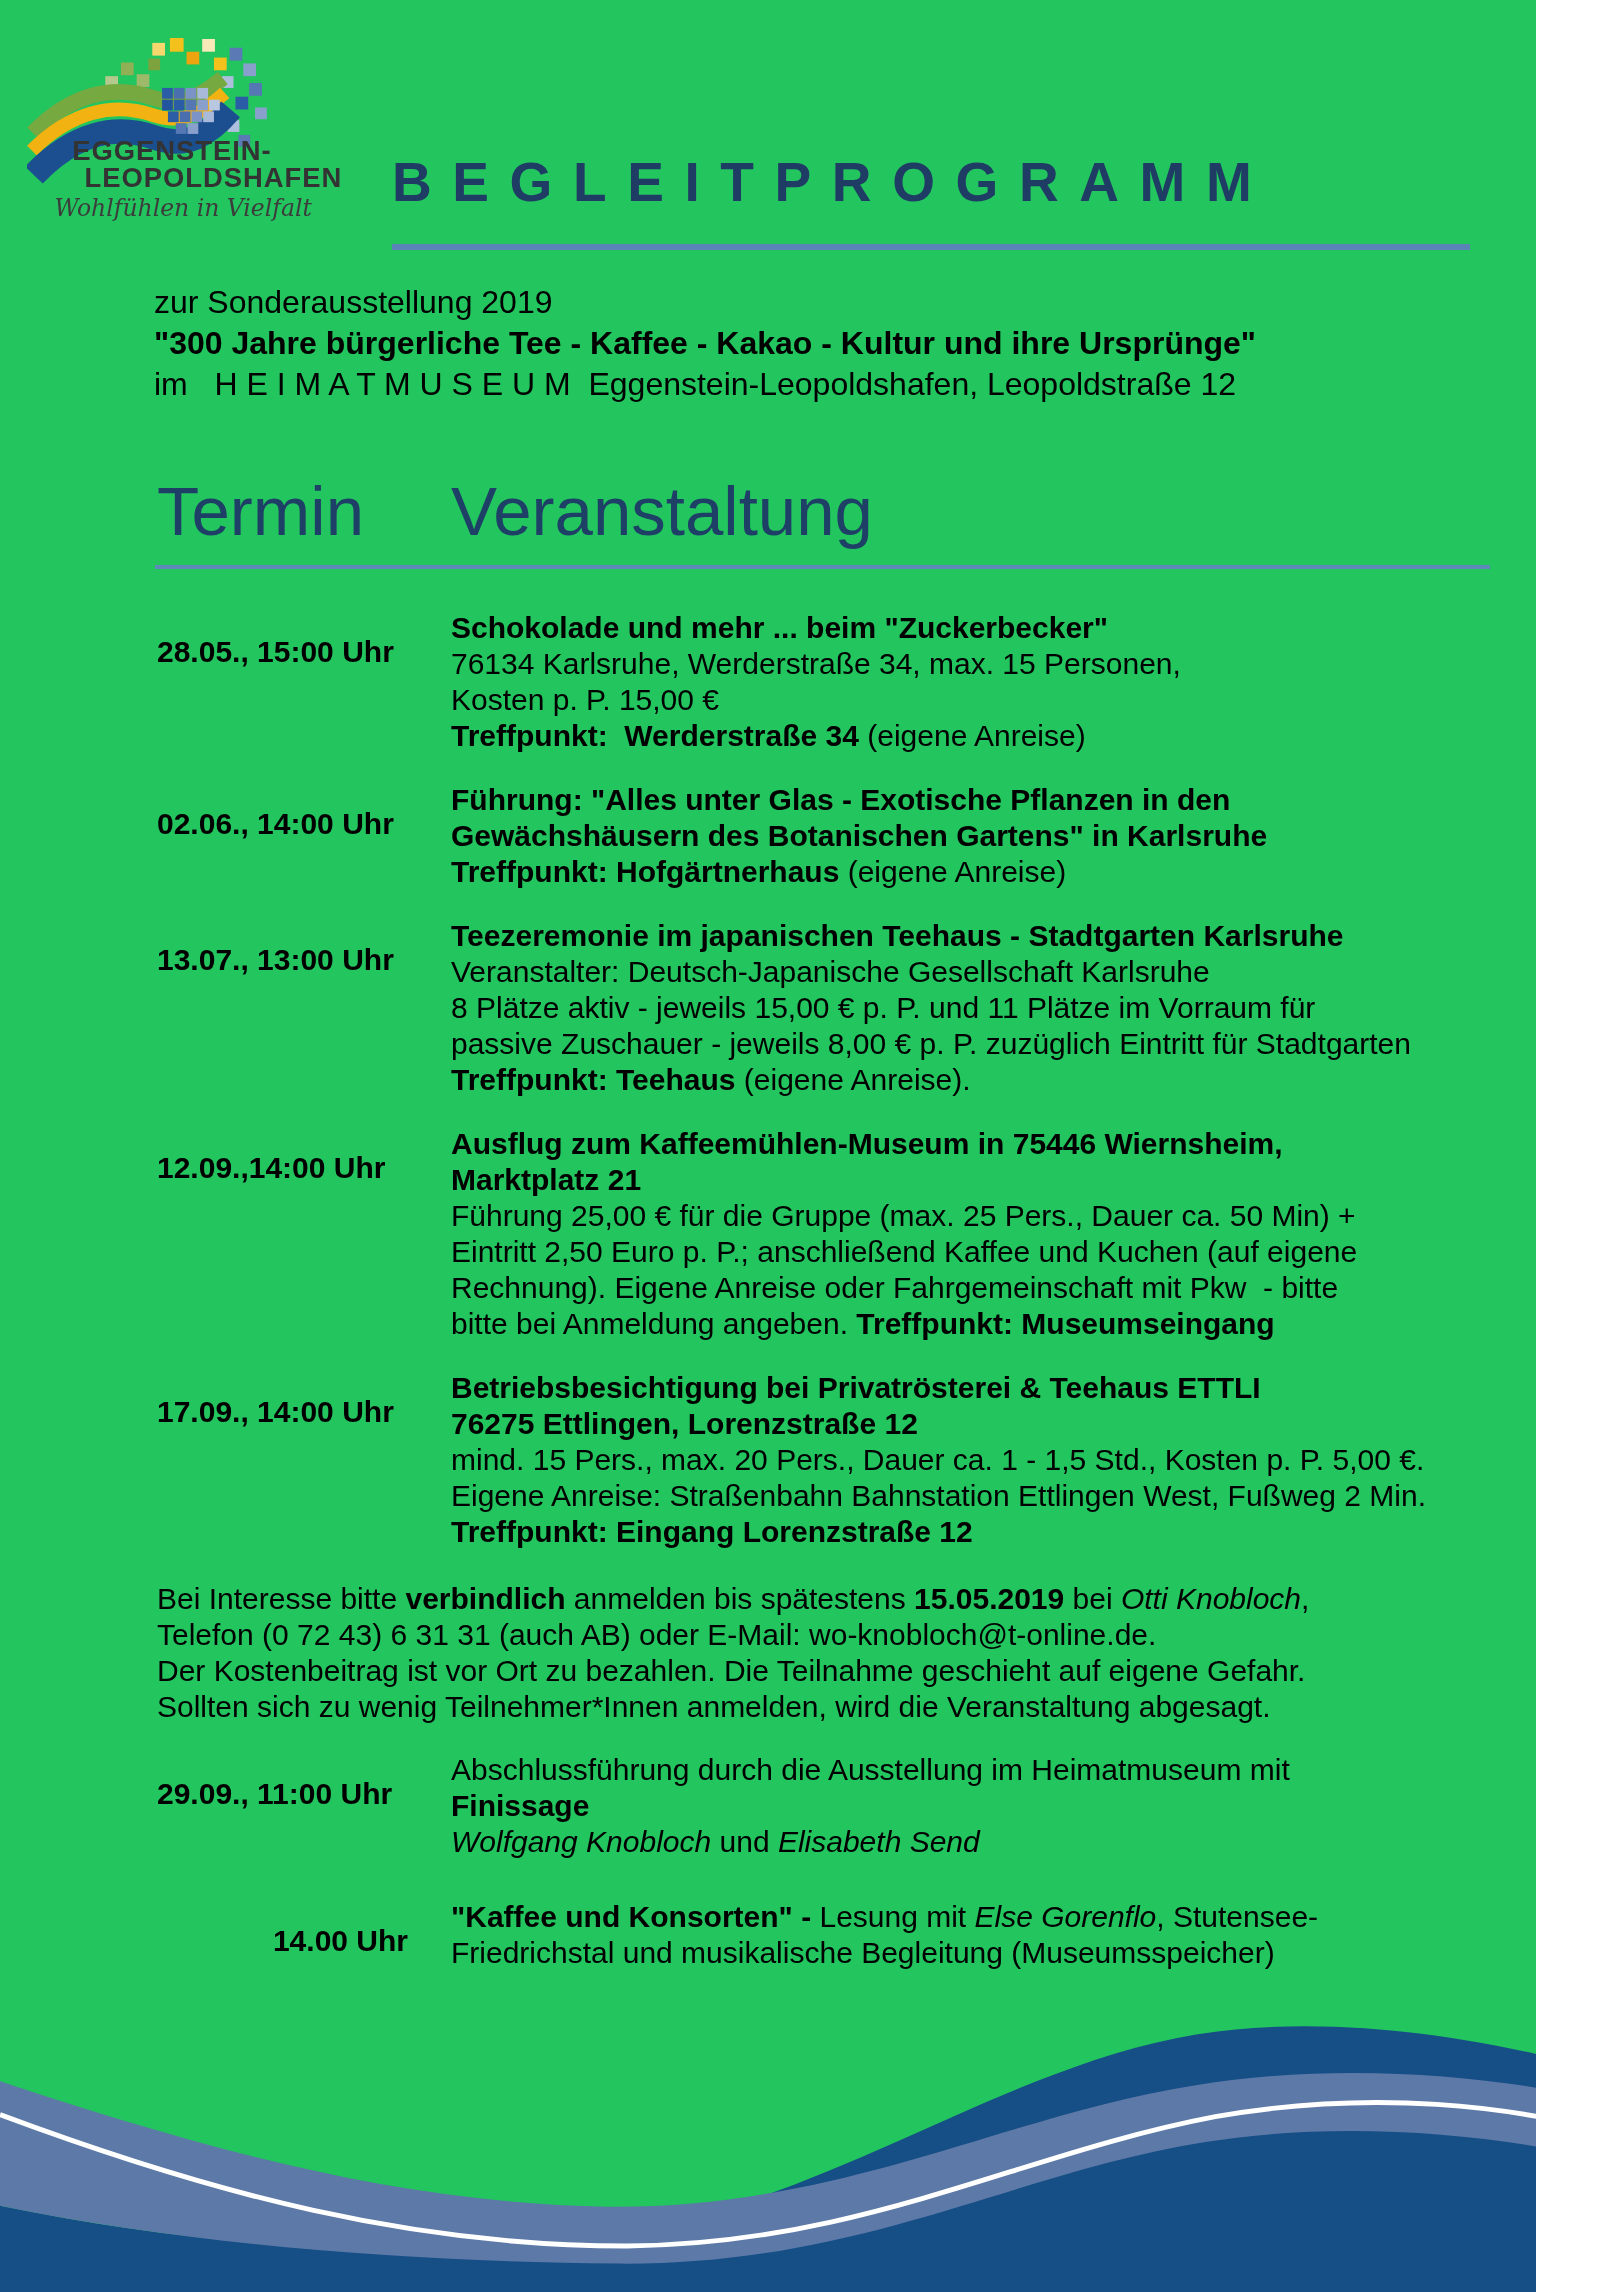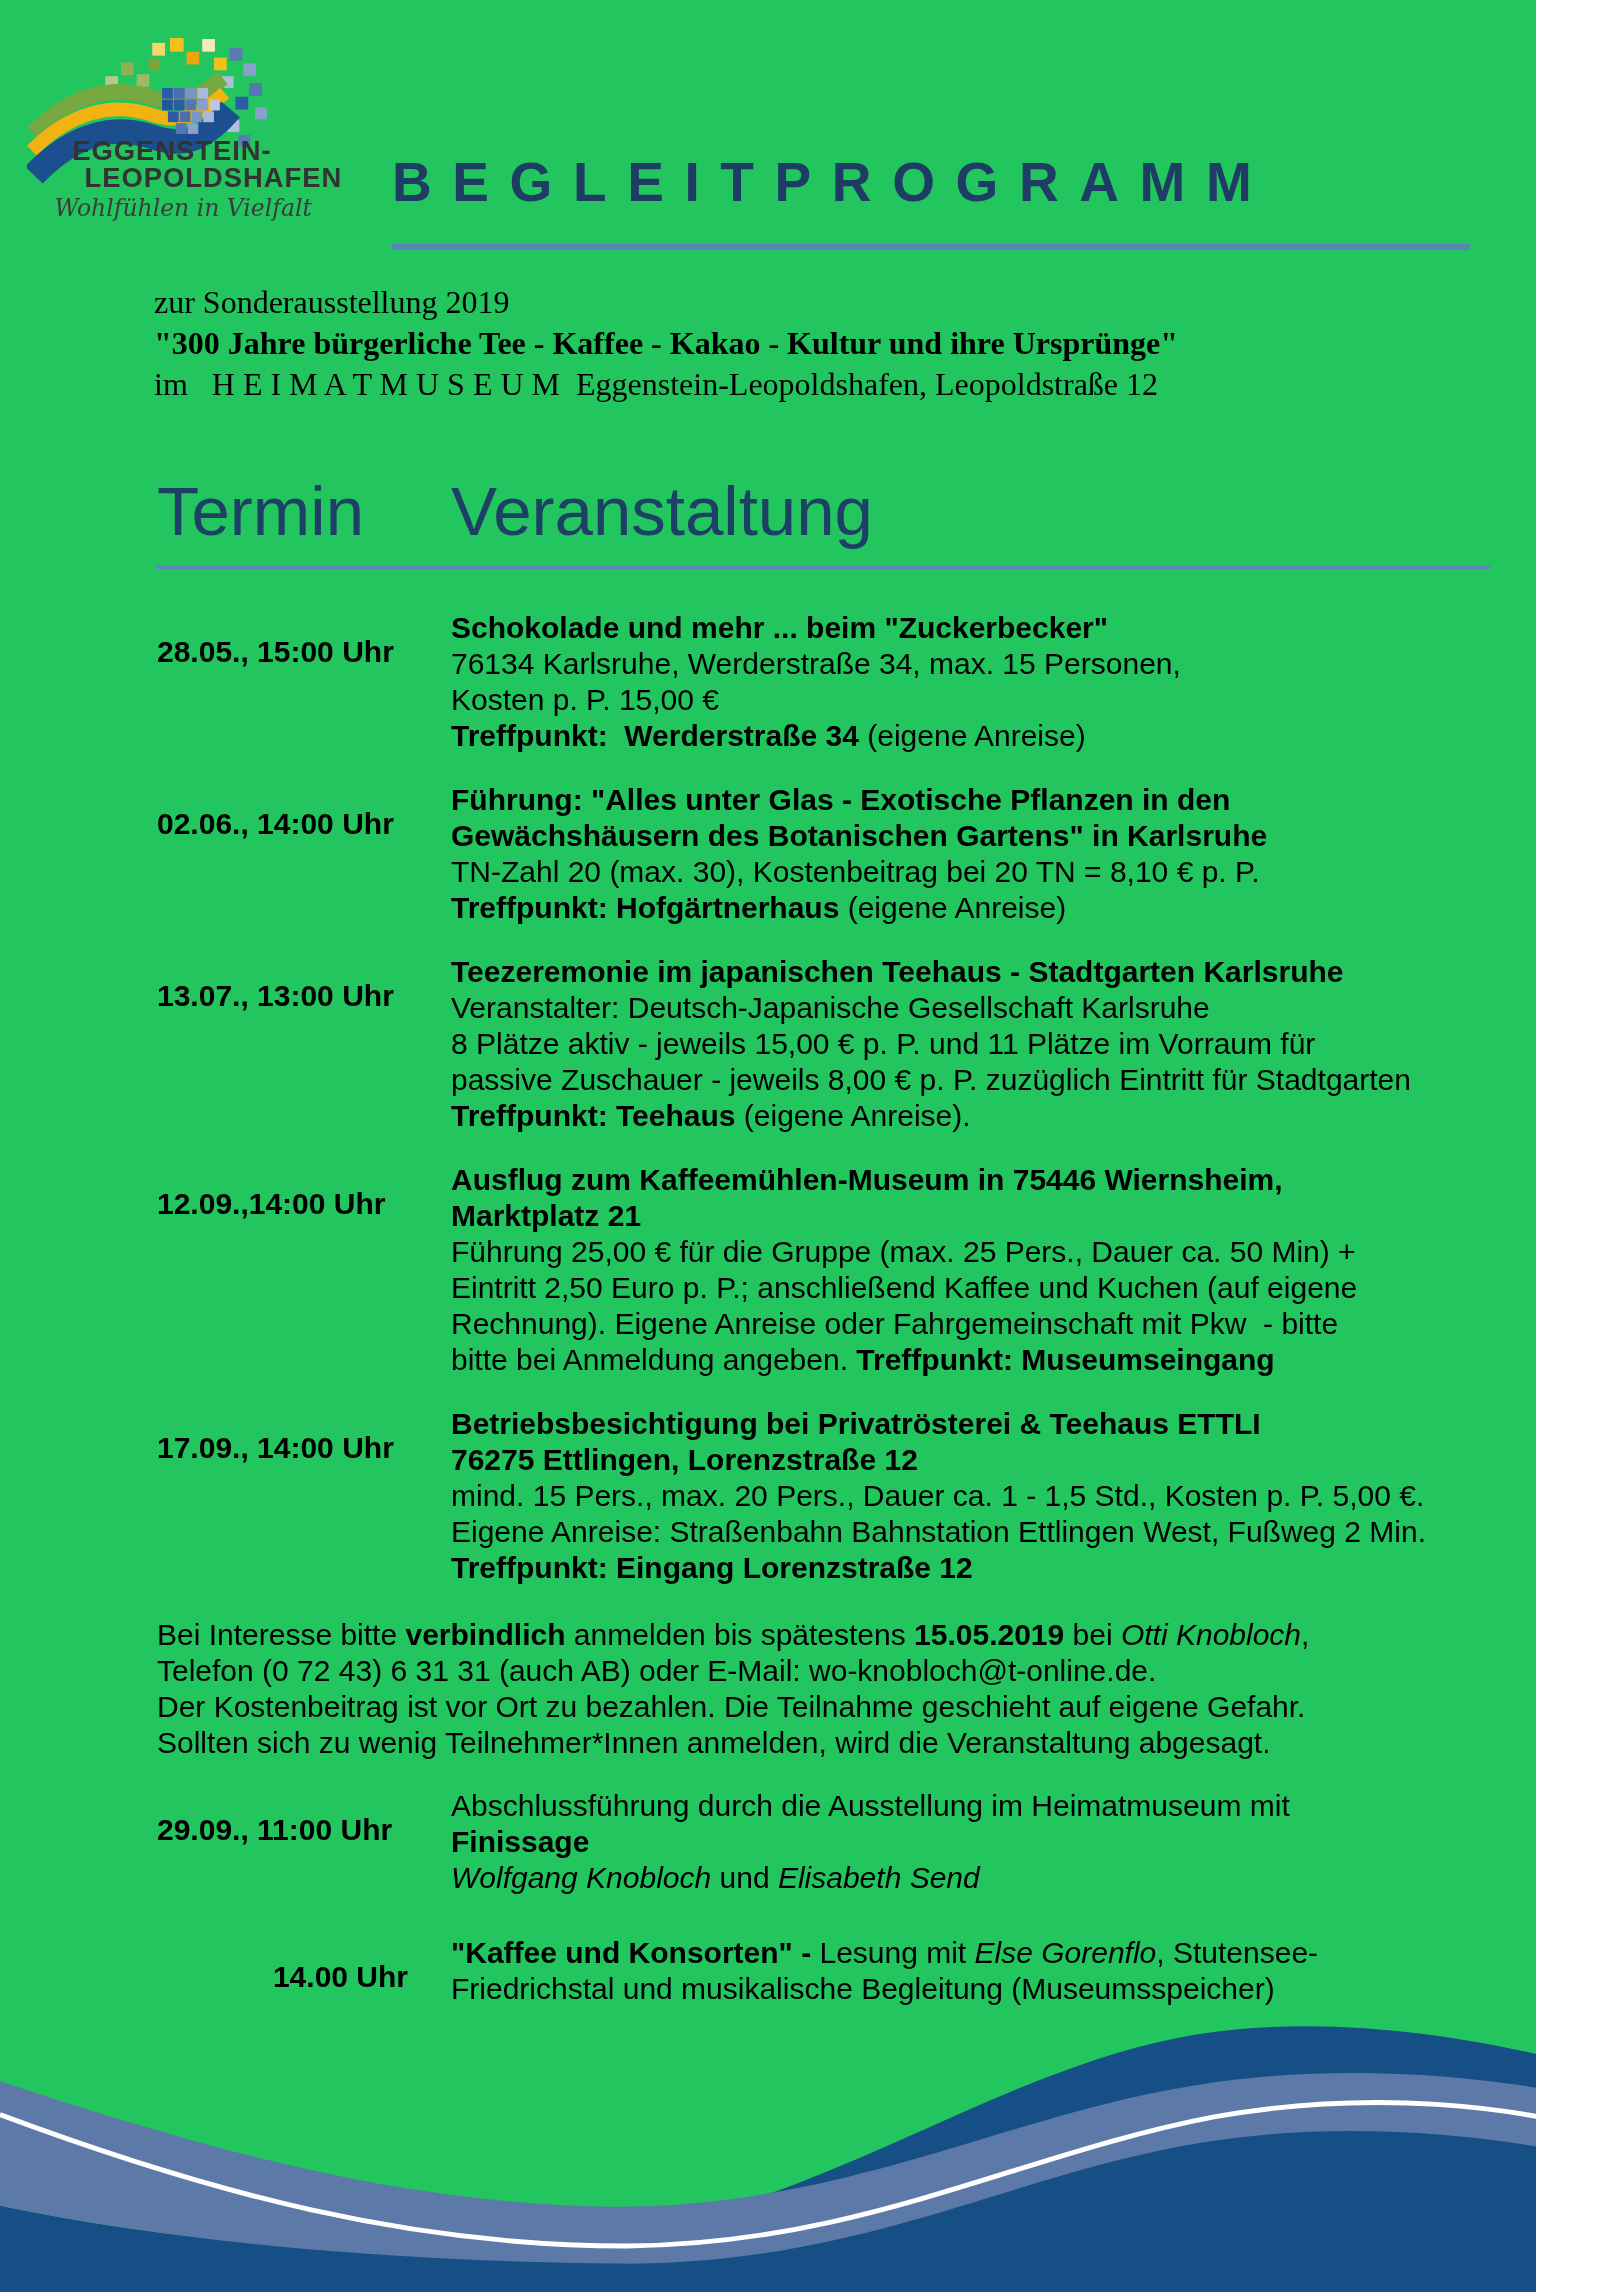--- a/index.html
+++ b/index.html
@@ -20,21 +20,21 @@
     font-size:55px; font-weight:bold; letter-spacing:20.6px;
     color:#1e3c64; white-space:nowrap; line-height:1;
   }
   #title-rule {
     position:absolute; left:392px; top:244px; width:1078px; height:5.9px;
     background:#5b83b8;
   }
 
   
   #intro { position:absolute; left:154px; top:282px; font-size:32px; line-height:41px; }
-  #intro .line { white-space:pre;font-family:Liberation Serif, serif; }
+  #intro .line { white-space:pre; }
 
   
   #section-heading {
     position:absolute; left:157px; top:477px;
     display:flex; font-size:69px; line-height:1; color:#1e4066;justify-content:flex-end;
   }
   #section-heading .h-col1 { width:294px; }
   #heading-rule {
     position:absolute; left:155px; top:565px; width:1335px; height:3.9px;
     background:#5f88ba;
@@ -135,21 +135,20 @@
             <div class="line"><span>76134 Karlsruhe, Werderstraße 34, max. 15 Personen,</span></div>
             <div class="line"><span>Kosten p. P. 15,00 €</span></div>
             <div class="line"><span class="b">Treffpunkt:  Werderstraße 34 </span><span>(eigene Anreise)</span></div>
           </div>
         </div>
         <div class="event">
           <div class="date">02.06., 14:00 Uhr</div>
           <div class="desc">
             <div class="line"><span class="b">Führung: "Alles unter Glas - Exotische Pflanzen in den</span></div>
             <div class="line"><span class="b">Gewächshäusern des Botanischen Gartens" in Karlsruhe</span></div>
-            <div class="line"><span>TN-Zahl 20 (max. 30), Kostenbeitrag bei 20 TN = 8,10 € p. P.</span></div>
             <div class="line"><span class="b">Treffpunkt: Hofgärtnerhaus </span><span>(eigene Anreise)</span></div>
           </div>
         </div>
         <div class="event">
           <div class="date">13.07., 13:00 Uhr</div>
           <div class="desc">
             <div class="line"><span class="b">Teezeremonie im japanischen Teehaus - Stadtgarten Karlsruhe</span></div>
             <div class="line"><span>Veranstalter: Deutsch-Japanische Gesellschaft Karlsruhe</span></div>
             <div class="line"><span>8 Plätze aktiv - jeweils 15,00 € p. P. und 11 Plätze im Vorraum für</span></div>
             <div class="line"><span>passive Zuschauer - jeweils 8,00 € p. P. zuzüglich Eintritt für Stadtgarten</span></div>

